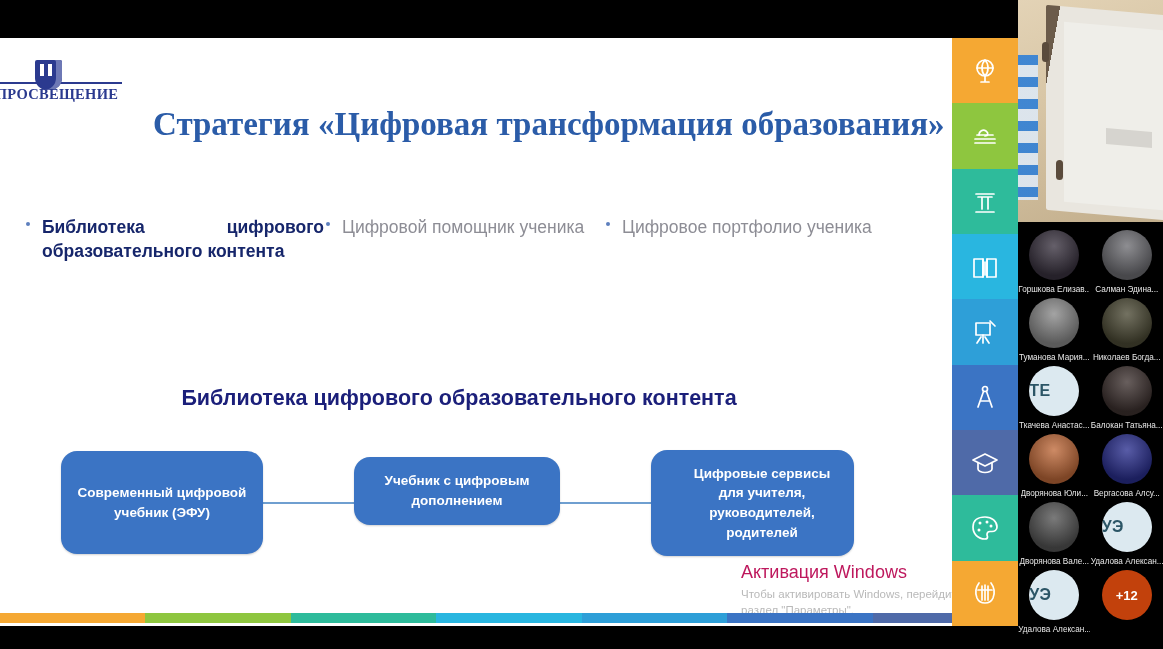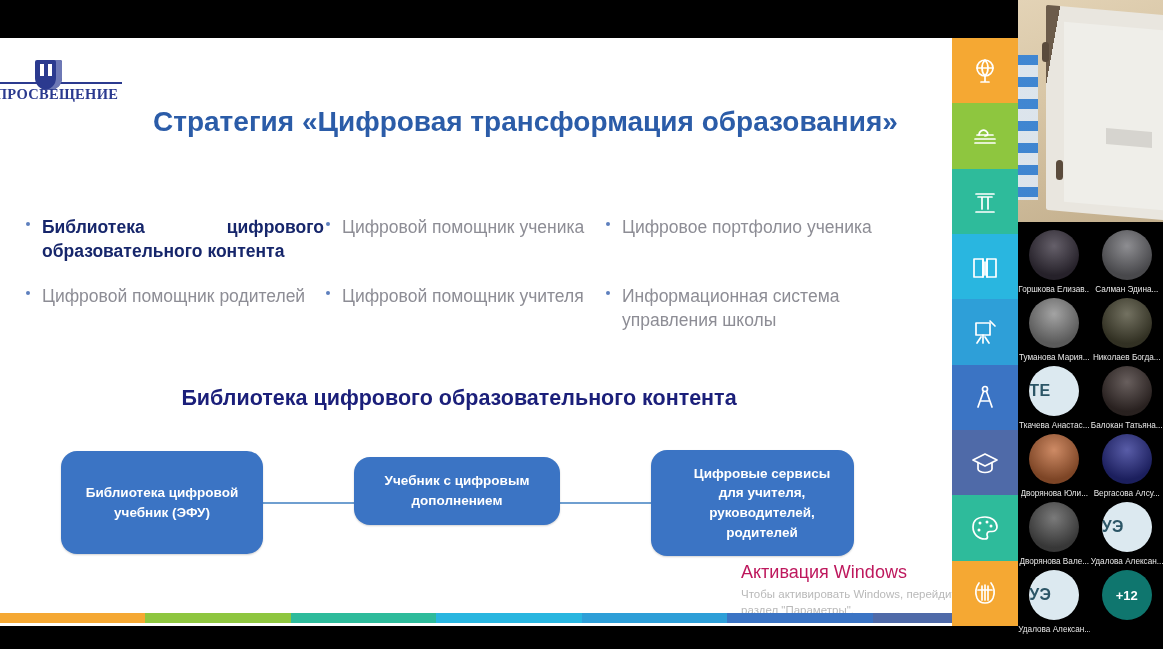--- a/index.html
+++ b/index.html
@@ -16,22 +16,22 @@
   #logo { position:absolute; left:-8px; top:22px; width:130px; height:48px; }
   #logo .rules { position:absolute; left:0; top:22px; width:130px; height:2px; background:#2b3a8f; }
   #logo .shield { position:absolute; left:43px; top:0px; width:27px; height:30px; background:#2b3a8f;
                   border-radius:2px 2px 12px 12px; box-shadow:inset -6px 0 0 #6d78b5; }
   #logo .shield:after { content:""; position:absolute; left:5px; top:4px; width:4px; height:12px; background:#fff; }
   #logo .shield:before { content:""; position:absolute; left:13px; top:4px; width:4px; height:12px; background:#fff; }
   #logo .word { position:absolute; left:0; top:26px; width:130px; text-align:center;
                 font-family:"Liberation Serif", serif; font-weight:bold; font-size:14.5px;
                 letter-spacing:.3px; color:#2b3a8f; white-space:nowrap; }
 
-  #slide-title { position:absolute; left:153px; top:68px; font-size:28px; font-weight:bold;
-                 color:#2b5ca8; letter-spacing:0px; white-space:nowrap; }
+  #slide-title { position:absolute; left:153px; top:68px; font-size:33px; font-weight:bold;
+                 color:#2b5ca8; letter-spacing:0px; white-space:nowrap;font-family:Liberation Serif, serif; }
 
   
   .bullets { position:absolute; left:24px; top:178px; width:900px; }
   .brow { display:flex; }
   .bcol { position:relative; padding-left:18px; }
   .bcol.c1 { width:300px; }
   .bcol.c2 { width:280px; }
   .bcol.c3 { width:320px; }
   .bdot { position:absolute; left:2px; top:6px; width:4px; height:4px; border-radius:50%; background:#5d7fbd; }
   .btext { font-size:17.5px; line-height:1.35; color:#8d8d95; }
@@ -84,21 +84,21 @@
   .sv-grey { position:absolute; left:88px; top:130px; width:46px; height:16px; background:#d6d4cf; transform:skewY(5deg); }
 
   #tiles { position:absolute; left:0; top:226px; width:145px; }
   .trow { display:flex; }
   .tile { width:72.5px; display:flex; flex-direction:column; align-items:center; padding-top:4px; }
   .av { width:50px; height:50px; border-radius:50%; overflow:hidden; position:relative;
         display:flex; align-items:center; justify-content:flex-start; }
   .av .init { font-size:16px; font-weight:bold; letter-spacing:.5px; }
   .tname { margin-top:5px; font-size:8.2px; color:#e8e8e8; white-space:nowrap;
            max-width:72px; overflow:hidden; text-overflow:clip; text-align:center; }
-  .plus { width:50px; height:50px; border-radius:50%; background:#0f766e; color:#fff;
+  .plus { width:50px; height:50px; border-radius:50%; background:#c2410c; color:#fff;
           display:flex; align-items:center; justify-content:center; font-size:13px; font-weight:bold; }
 </style>
 </head>
 <body>
 
 <div id="root">
 
   <div id="share-area">
     <div id="slide">
 
@@ -118,42 +118,28 @@
           </div>
           <div class="bcol c2">
             <span class="bdot"></span>
             <div class="btext">Цифровой помощник ученика</div>
           </div>
           <div class="bcol c3">
             <span class="bdot"></span>
             <div class="btext">Цифровое портфолио ученика</div>
           </div>
         </div>
-        <div class="brow r2">
-          <div class="bcol c1">
-            <span class="bdot"></span>
-            <div class="btext">Цифровой помощник родителей</div>
-          </div>
-          <div class="bcol c2">
-            <span class="bdot"></span>
-            <div class="btext">Цифровой помощник учителя</div>
-          </div>
-          <div class="bcol c3">
-            <span class="bdot"></span>
-            <div class="btext">Информационная система управления школы</div>
-          </div>
-        </div>
       </div>
 
       <div id="sec-title">Библиотека цифрового образовательного контента</div>
 
       <div id="flow">
         <div class="conn" id="conn1"></div>
         <div class="conn" id="conn2"></div>
-        <div class="node" id="node1">Библиотека цифровой учебник (ЭФУ)</div>
+        <div class="node" id="node1">Современный цифровой учебник (ЭФУ)</div>
         <div class="node" id="node2">Учебник с цифровым дополнением</div>
         <div class="node" id="node3">Цифровые сервисы для учителя, руководителей, родителей</div>
       </div>
 
       <div id="watermark">
         <div id="wm-title">Активация Windows</div>
         <div id="wm-sub">Чтобы активировать Windows, перейдите в раздел "Параметры".</div>
       </div>
 
       <div id="strip">

